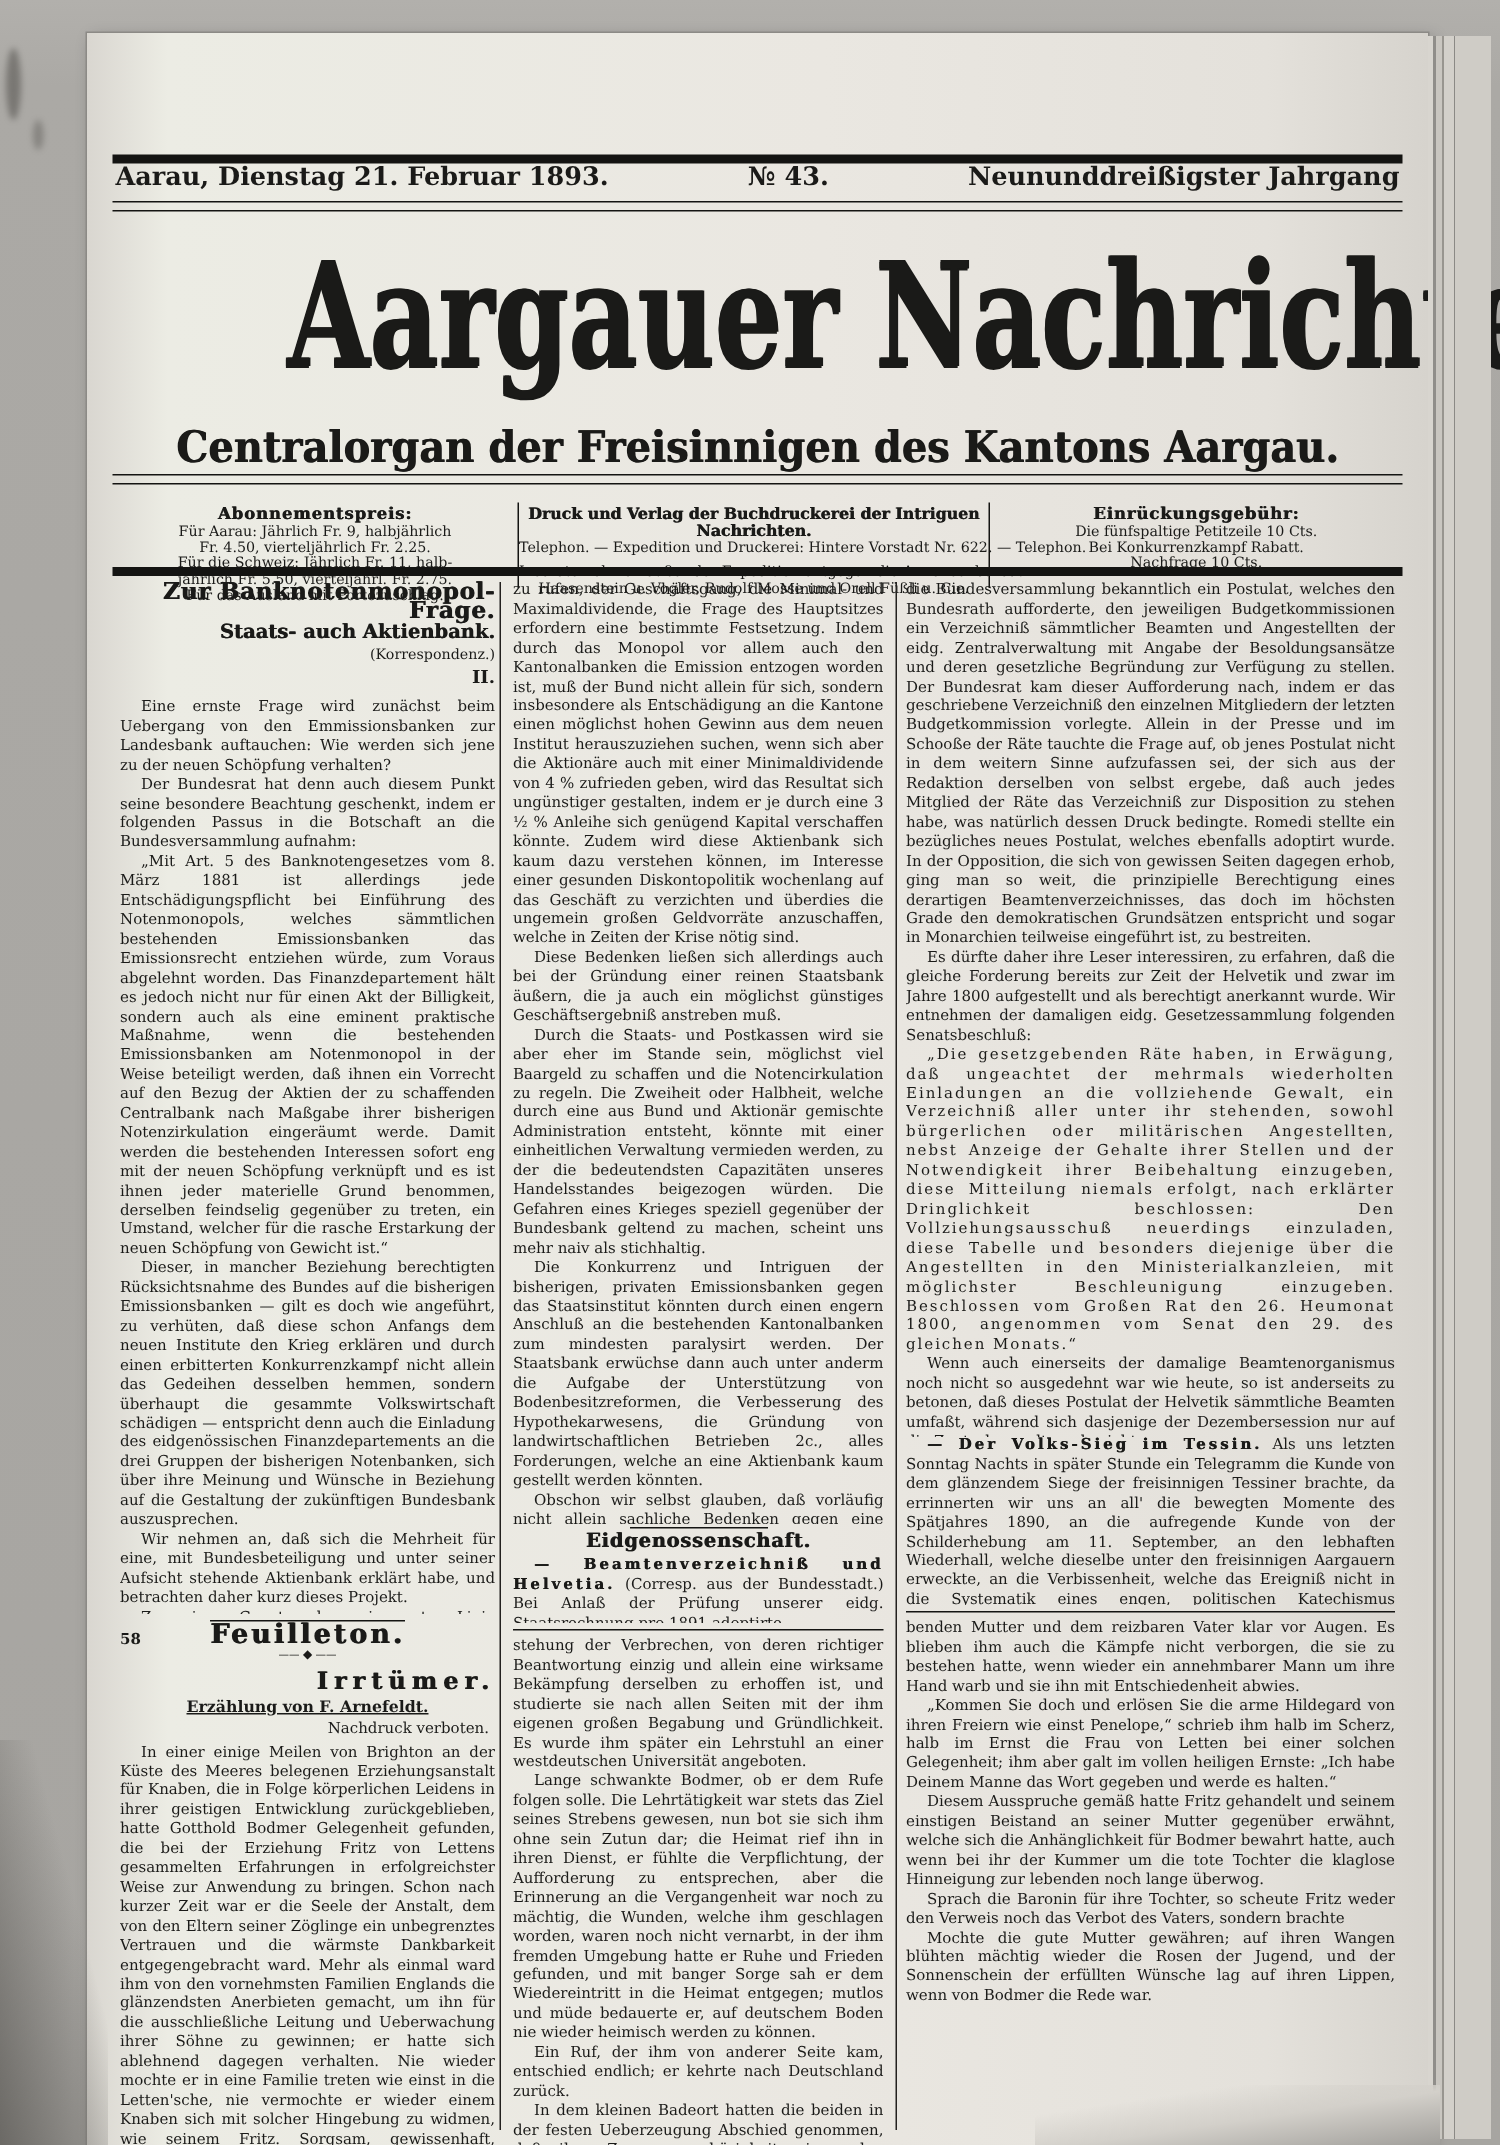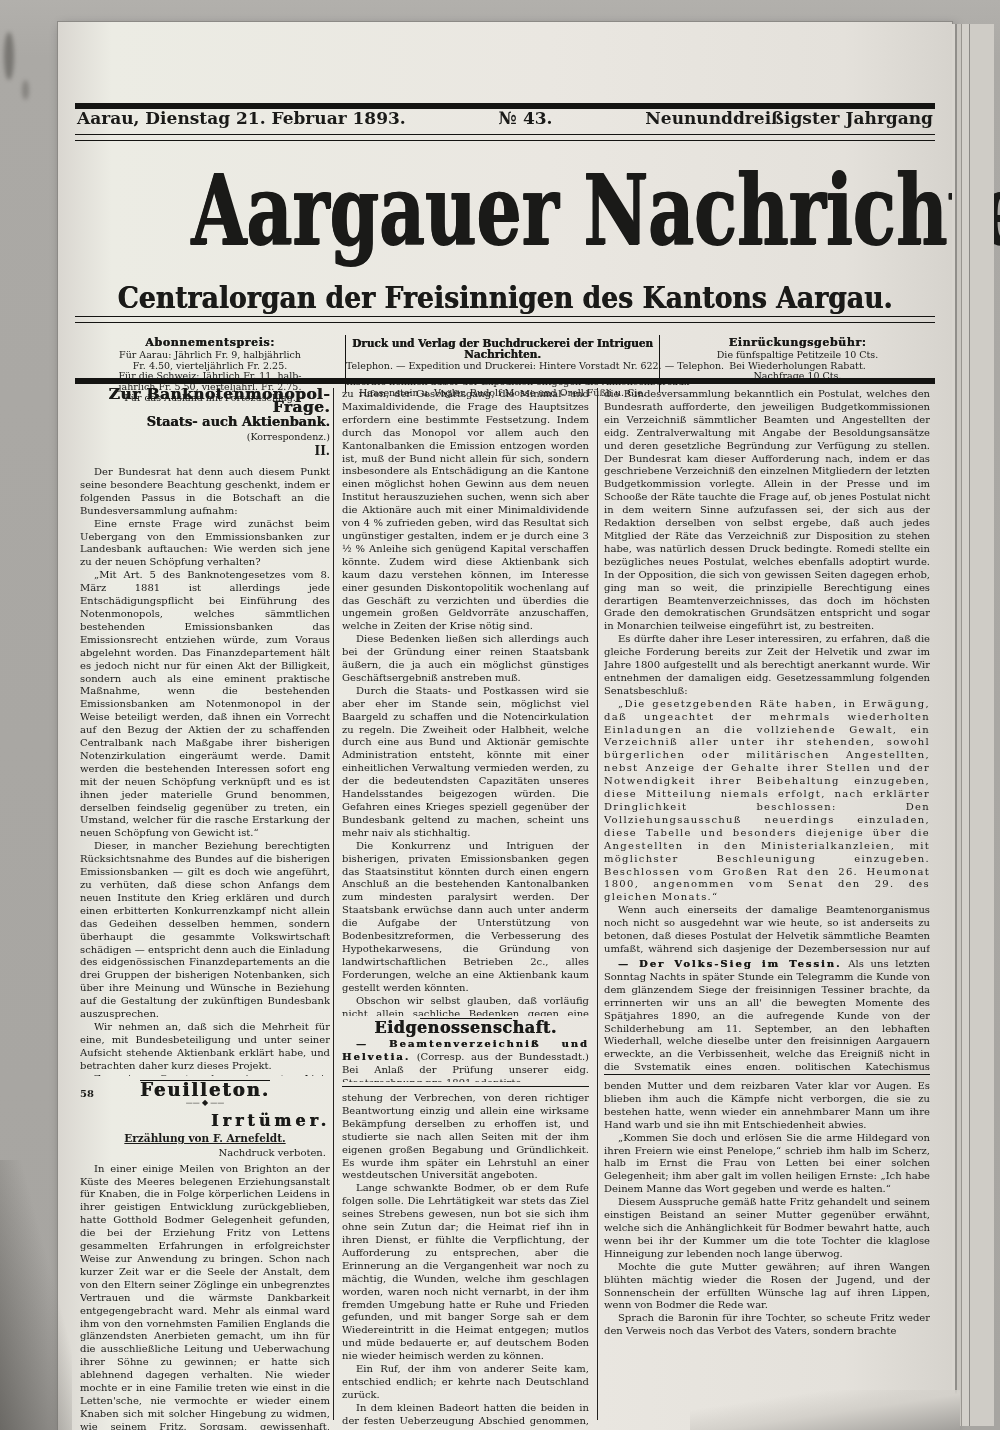--- a/index.html
+++ b/index.html
@@ -64,21 +64,21 @@
   .par .lead{font-weight:bold;letter-spacing:2px;text-shadow:.3px 0 0 #1a1a18;}
   
   .art-head{height:78px;text-align:right;}
   .h1{font-size:15.5px;font-weight:bold;letter-spacing:.4px;text-shadow:.5px 0 0 #1a1a18;}
   .h2{font-size:13px;font-weight:bold;margin-top:2px;text-shadow:.4px 0 0 #1a1a18;}
   .h3{font-size:9.5px;margin-top:2px;}
   .h4{font-size:12px;font-weight:bold;margin-top:1px;}
   
   .sect{height:66px;overflow:hidden;}
   .srule{width:92px;margin:2px auto 3px auto;border-top:1.4px solid #141412;}
-  .shead{text-align:center;font-size:16px;font-weight:bold;letter-spacing:.5px;
+  .shead{text-align:center;font-size:13px;font-weight:bold;letter-spacing:.5px;
          margin-bottom:3px;text-shadow:.5px 0 0 #1a1a18;}
   
   .tessin{height:112px;overflow:hidden;}
   
   .feu{position:relative;padding-top:4px;}
   .sig{position:absolute;left:0;top:12px;font-size:10px;font-weight:bold;}
   .frule{width:130px;margin:0 auto;border-top:1.6px solid #141412;}
   .fhead{text-align:center;font-size:18px;font-weight:bold;letter-spacing:2px;
          margin-top:3px;text-shadow:.6px 0 0 #1a1a18;}
   .forn{text-align:center;font-size:8px;line-height:12px;font-family:"DejaVu Sans",sans-serif;}
@@ -139,42 +139,42 @@
           <div class="pubmain">Druck und Verlag der Buchdruckerei der Intriguen Nachrichten.</div>
           <div class="iline">Telephon. — Expedition und Druckerei: Hintere Vorstadt Nr. 622. — Telephon.</div>
           <div class="gap"></div>
           <div class="iline">Inserate nehmen außer der Expedition entgegen die Annoncenbureaux</div>
           <div class="iline">Haasenstein u. Vogler, Rudolf Mosse und Orell Füßli u. Cie.</div>
         </div>
         <div class="cell cell-r">
           <div class="cell-head">Einrückungsgebühr:</div>
           <div>
               <div class="iline">Die fünfspaltige Petitzeile 10 Cts.</div>
-              <div class="iline">Bei Wiederholungen Rabatt.</div>
+              <div class="iline">Bei Konkurrenzkampf Rabatt.</div>
               <div class="iline">Nachfrage 10 Cts.</div>
             </div>
         </div>
       </div>
 
       <div class="rule-thick rt-mid"></div>
 
       <div class="cols">
         <div class="vdiv vd1"></div>
         <div class="vdiv vd2"></div>
 
         <div class="col c1">
           <div class="art-head">
             <div class="h1">Zur Banknotenmonopol-Frage.</div>
             <div class="h2">Staats- auch Aktienbank.</div>
             <div class="h3">(Korrespondenz.)</div>
             <div class="h4">II.</div>
           </div>
           <div class="body b1">
+              <p class="par">Eine ernste Frage wird zunächst beim Uebergang von den Emmissionsbanken zur Landesbank auftauchen: Wie werden sich jene zu der neuen Schöpfung verhalten?</p>
               <p class="par">Der Bundesrat hat denn auch diesem Punkt seine besondere Beachtung geschenkt, indem er folgenden Passus in die Botschaft an die Bundesversammlung aufnahm:</p>
-              <p class="par">Eine ernste Frage wird zunächst beim Uebergang von den Emmissionsbanken zur Landesbank auftauchen: Wie werden sich jene zu der neuen Schöpfung verhalten?</p>
               <p class="par">„Mit Art. 5 des Banknotengesetzes vom 8. März 1881 ist allerdings jede Entschädigungspflicht bei Einführung des Notenmonopols, welches sämmtlichen bestehenden Emissionsbanken das Emissionsrecht entziehen würde, zum Voraus abgelehnt worden. Das Finanzdepartement hält es jedoch nicht nur für einen Akt der Billigkeit, sondern auch als eine eminent praktische Maßnahme, wenn die bestehenden Emissionsbanken am Notenmonopol in der Weise beteiligt werden, daß ihnen ein Vorrecht auf den Bezug der Aktien der zu schaffenden Centralbank nach Maßgabe ihrer bisherigen Notenzirkulation eingeräumt werde. Damit werden die bestehenden Interessen sofort eng mit der neuen Schöpfung verknüpft und es ist ihnen jeder materielle Grund benommen, derselben feindselig gegenüber zu treten, ein Umstand, welcher für die rasche Erstarkung der neuen Schöpfung von Gewicht ist.“</p>
               <p class="par">Dieser, in mancher Beziehung berechtigten Rücksichtsnahme des Bundes auf die bisherigen Emissionsbanken — gilt es doch wie angeführt, zu verhüten, daß diese schon Anfangs dem neuen Institute den Krieg erklären und durch einen erbitterten Konkurrenzkampf nicht allein das Gedeihen desselben hemmen, sondern überhaupt die gesammte Volkswirtschaft schädigen — entspricht denn auch die Einladung des eidgenössischen Finanzdepartements an die drei Gruppen der bisherigen Notenbanken, sich über ihre Meinung und Wünsche in Beziehung auf die Gestaltung der zukünftigen Bundesbank auszusprechen.</p>
               <p class="par">Wir nehmen an, daß sich die Mehrheit für eine, mit Bundesbeteiligung und unter seiner Aufsicht stehende Aktienbank erklärt habe, und betrachten daher kurz dieses Projekt.</p>
               <p class="par">Zu seinen Gunsten kann in erster Linie geltend gemacht werden, daß es eine Lösung ähnlich wie bei den Banken von Frankreich, England und Deutschland bieten würde, daß eine solche mit dem Notenmonopol ausgerüstete Aktienbank von den Strömungen der Tagespolitik ferngehalten bliebe und im Kriegsfall kaum Gefahr liefe, mit dem Staate identifiziert zu werden. Durch die Bundesaufsicht könnte zudem vermieden werden, daß die Bank allzusehr zum Vorteil der Aktionäre und nicht im Interesse des Landes verwaltet würde. Aber gerade in diesem Dualismus von Staat und Aktionären liegt nach unserm Ermessen eine nicht zu unterschätzende Gefahr für das Gedeihen des Institutes.</p>
             </div>
           <div class="feu">
             <div class="sig">58</div>
             <div class="frule"></div>
             <div class="fhead">Feuilleton.</div>
             <div class="forn"><span>◆</span></div>
@@ -219,22 +219,22 @@
               <p class="par">Wenn auch einerseits der damalige Beamtenorganismus noch nicht so ausgedehnt war wie heute, so ist anderseits zu betonen, daß dieses Postulat der Helvetik sämmtliche Beamten umfaßt, während sich dasjenige der Dezembersession nur auf die Zentralverwaltung bezieht.</p>
             </div>
           <div class="tessin">
               <p class="par"><span class="lead">— Der Volks-Sieg im Tessin.</span> Als uns letzten Sonntag Nachts in später Stunde ein Telegramm die Kunde von dem glänzendem Siege der freisinnigen Tessiner brachte, da errinnerten wir uns an all' die bewegten Momente des Spätjahres 1890, an die aufregende Kunde von der Schilderhebung am 11. September, an den lebhaften Wiederhall, welche dieselbe unter den freisinnigen Aargauern erweckte, an die Verbissenheit, welche das Ereigniß nicht in die Systematik eines engen, politischen Katechismus einschachteln konnte</p>
             </div>
           <div class="frule2"></div>
           <div class="fbody">
               <p class="par noindent">benden Mutter und dem reizbaren Vater klar vor Augen. Es blieben ihm auch die Kämpfe nicht verborgen, die sie zu bestehen hatte, wenn wieder ein annehmbarer Mann um ihre Hand warb und sie ihn mit Entschiedenheit abwies.</p>
               <p class="par">„Kommen Sie doch und erlösen Sie die arme Hildegard von ihren Freiern wie einst Penelope,“ schrieb ihm halb im Scherz, halb im Ernst die Frau von Letten bei einer solchen Gelegenheit; ihm aber galt im vollen heiligen Ernste: „Ich habe Deinem Manne das Wort gegeben und werde es halten.“</p>
               <p class="par">Diesem Ausspruche gemäß hatte Fritz gehandelt und seinem einstigen Beistand an seiner Mutter gegenüber erwähnt, welche sich die Anhänglichkeit für Bodmer bewahrt hatte, auch wenn bei ihr der Kummer um die tote Tochter die klaglose Hinneigung zur lebenden noch lange überwog.</p>
+              <p class="par">Sprach die Baronin für ihre Tochter, so scheute Fritz weder den Verweis noch das Verbot des Vaters, sondern brachte</p>
               <p class="par">Mochte die gute Mutter gewähren; auf ihren Wangen blühten mächtig wieder die Rosen der Jugend, und der Sonnenschein der erfüllten Wünsche lag auf ihren Lippen, wenn von Bodmer die Rede war.</p>
-              <p class="par">Sprach die Baronin für ihre Tochter, so scheute Fritz weder den Verweis noch das Verbot des Vaters, sondern brachte</p>
             </div>
         </div>
       </div>
 
     </div>
   </div>
 
   <div class="edge-stack"></div>
   <div class="blotch bl1"></div>
   <div class="blotch bl2"></div>

